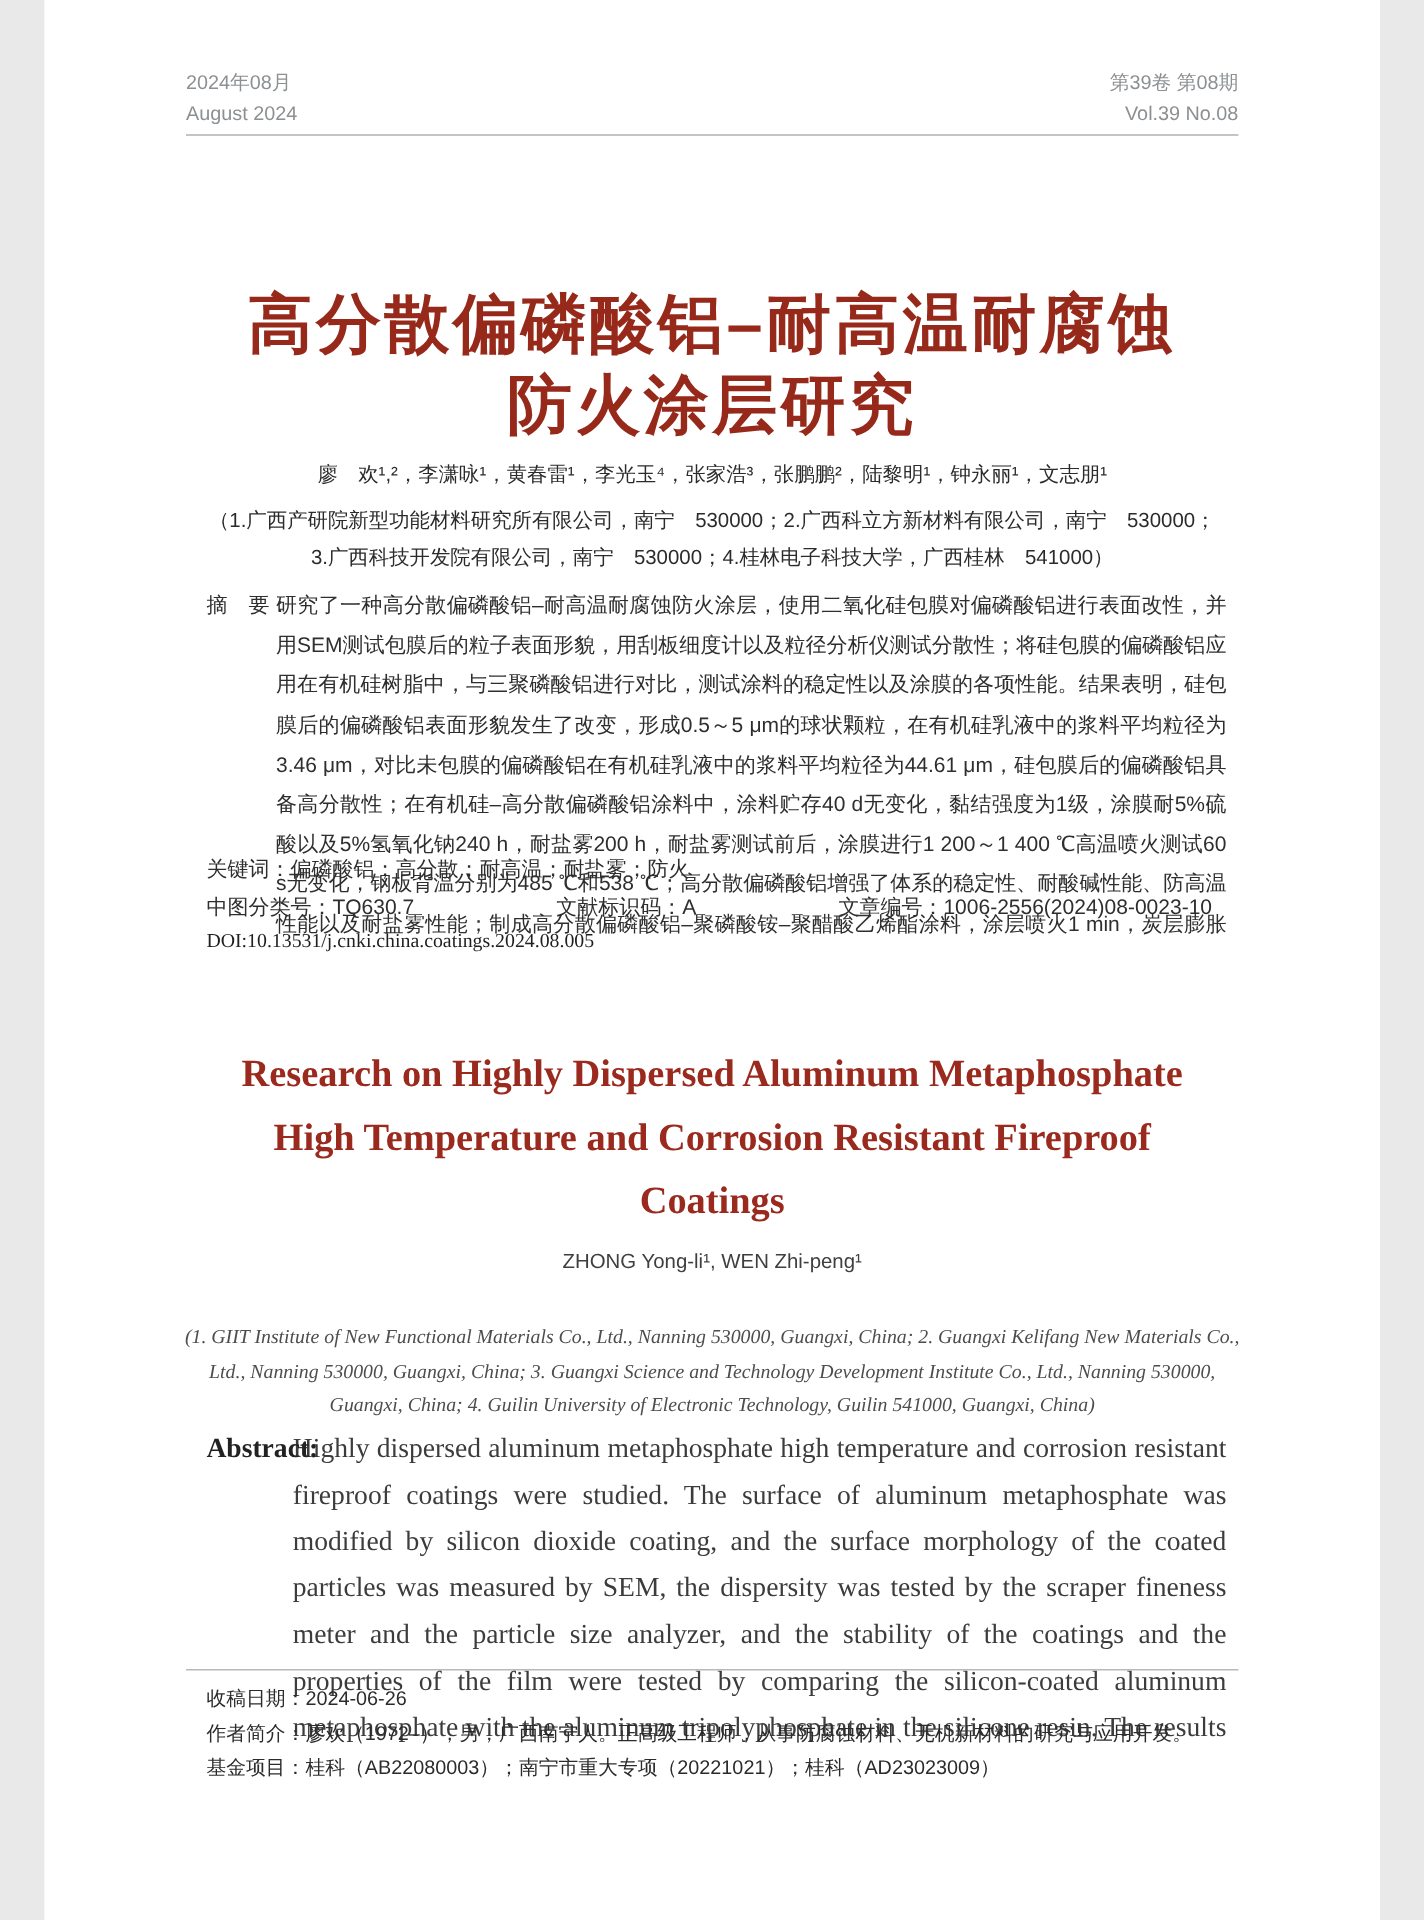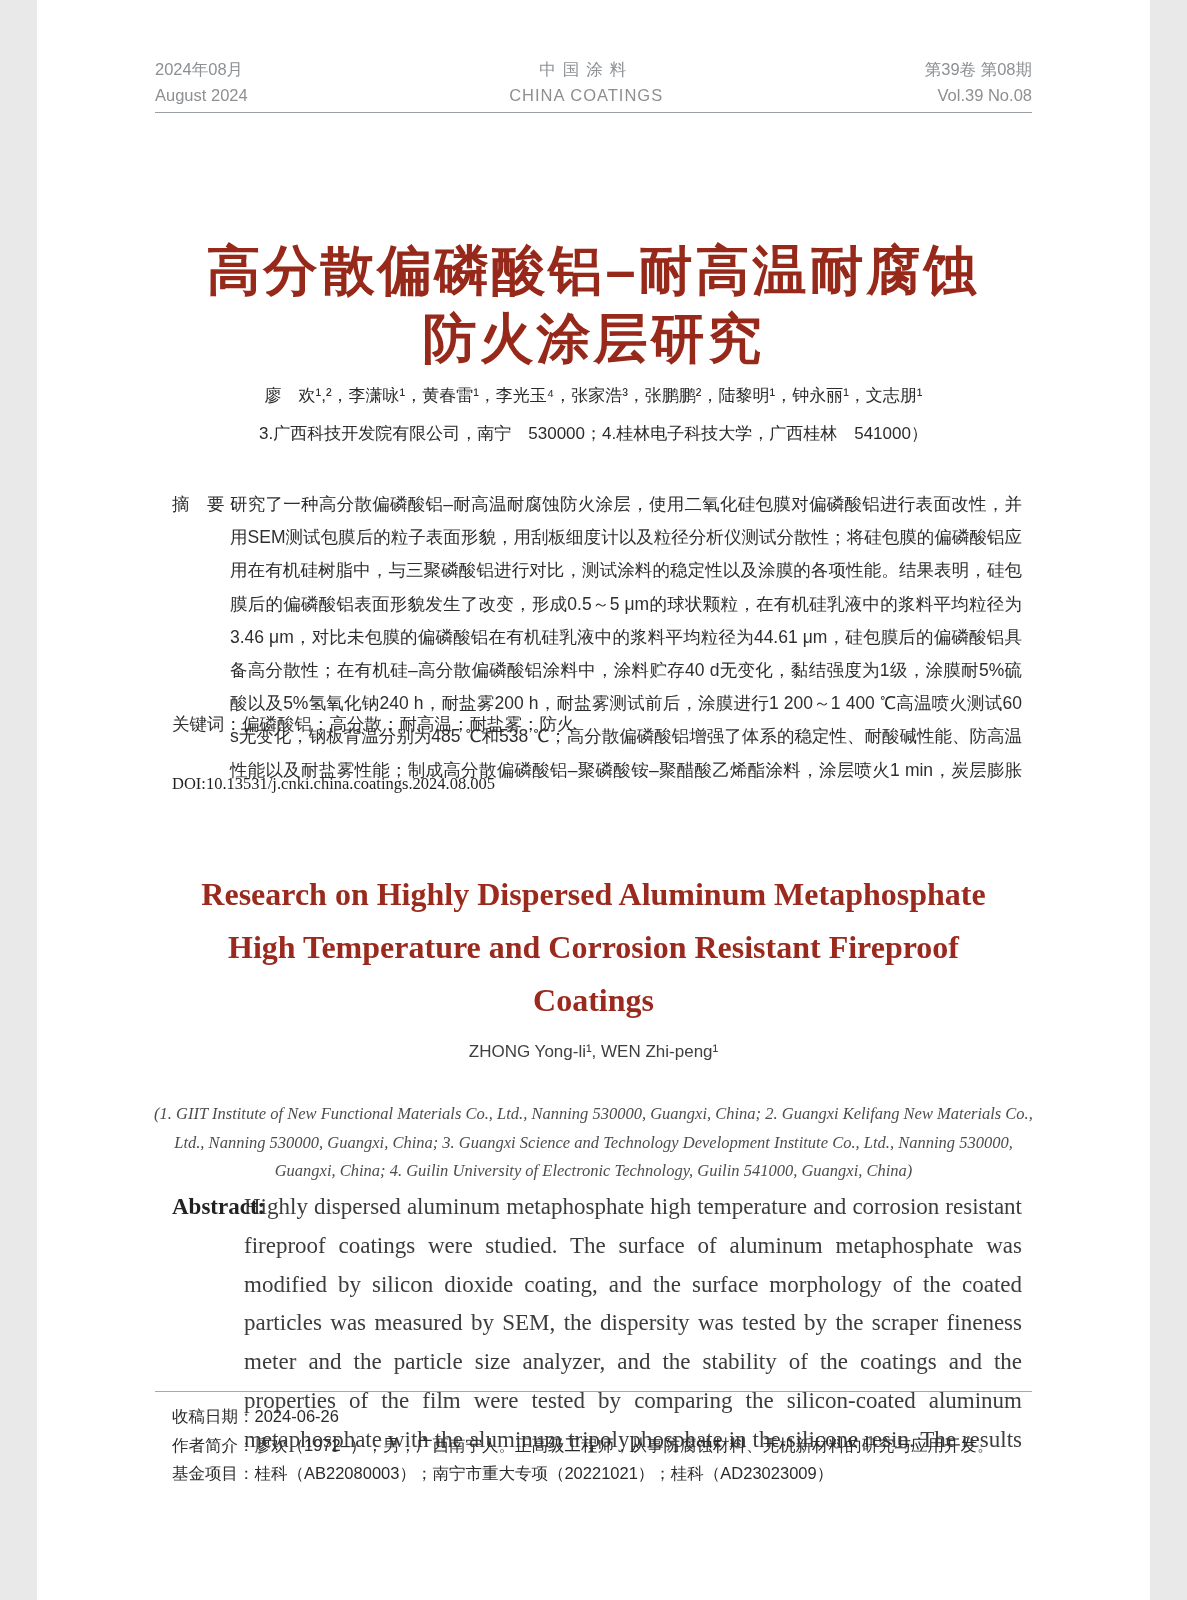--- a/index.html
+++ b/index.html
@@ -202,50 +202,52 @@
 </head>
 <body>
 
 <div class="page">
 
   <div class="jheader">
     <div class="col left">
       <div>2024年08月</div>
       <div>August 2024</div>
     </div>
-    <div class="col center">
-      <div class="zh">中国涂料</div>
-      <div class="en">CHINA COATINGS</div>
-    </div>
     <div class="col right">
       <div>第39卷 第08期</div>
       <div>Vol.39  No.08</div>
     </div>
   </div>
   <div class="header-rule"></div>
 
   <div class="zh-title">
     <div>高分散偏磷酸铝–耐高温耐腐蚀</div>
     <div>防火涂层研究</div>
   </div>
 
   <div class="zh-authors">廖　欢¹,²，李潇咏¹，黄春雷¹，李光玉⁴，张家浩³，张鹏鹏²，陆黎明¹，钟永丽¹，文志朋¹</div>
   <div class="zh-affils">
+    <div>（1.广西产研院新型功能材料研究所有限公司，南宁　530000；2.广西科立方新材料有限公司，南宁　530000；</div>
     <div>3.广西科技开发院有限公司，南宁　530000；4.桂林电子科技大学，广西桂林　541000）</div>
   </div>
 
   <div class="zh-abstract">
     <span class="abs-label">摘　要：</span>
     <span>研究了一种高分散偏磷酸铝–耐高温耐腐蚀防火涂层，使用二氧化硅包膜对偏磷酸铝进行表面改性，并用SEM测试包膜后的粒子表面形貌，用刮板细度计以及粒径分析仪测试分散性；将硅包膜的偏磷酸铝应用在有机硅树脂中，与三聚磷酸铝进行对比，测试涂料的稳定性以及涂膜的各项性能。结果表明，硅包膜后的偏磷酸铝表面形貌发生了改变，形成0.5～5 μm的球状颗粒，在有机硅乳液中的浆料平均粒径为3.46 μm，对比未包膜的偏磷酸铝在有机硅乳液中的浆料平均粒径为44.61 μm，硅包膜后的偏磷酸铝具备高分散性；在有机硅–高分散偏磷酸铝涂料中，涂料贮存40 d无变化，黏结强度为1级，涂膜耐5%硫酸以及5%氢氧化钠240 h，耐盐雾200 h，耐盐雾测试前后，涂膜进行1 200～1 400 ℃高温喷火测试60 s无变化，钢板背温分别为485 ℃和538 ℃；高分散偏磷酸铝增强了体系的稳定性、耐酸碱性能、防高温性能以及耐盐雾性能；制成高分散偏磷酸铝–聚磷酸铵–聚醋酸乙烯酯涂料，涂层喷火1 min，炭层膨胀40倍以上；预计此方案可应用在钢结构的耐高温耐腐蚀防火涂层中。</span>
   </div>
 
   <div class="zh-keywords">
     <span>关键词：</span><span>偏磷酸铝；高分散；耐高温；耐盐雾；防火</span>
   </div>
 
+  <div class="meta-row">
+    <span>中图分类号：TQ630.7</span>
+    <span>文献标识码：A</span>
+    <span>文章编号：1006-2556(2024)08-0023-10</span>
+  </div>
   <div class="doi-line">DOI:10.13531/j.cnki.china.coatings.2024.08.005</div>
 
   <div class="en-title">
     <div>Research on Highly Dispersed Aluminum Metaphosphate</div>
     <div>High Temperature and Corrosion Resistant Fireproof</div>
     <div>Coatings</div>
   </div>
 
   <div class="en-authors">
     <div>ZHONG Yong-li¹, WEN Zhi-peng¹</div>

